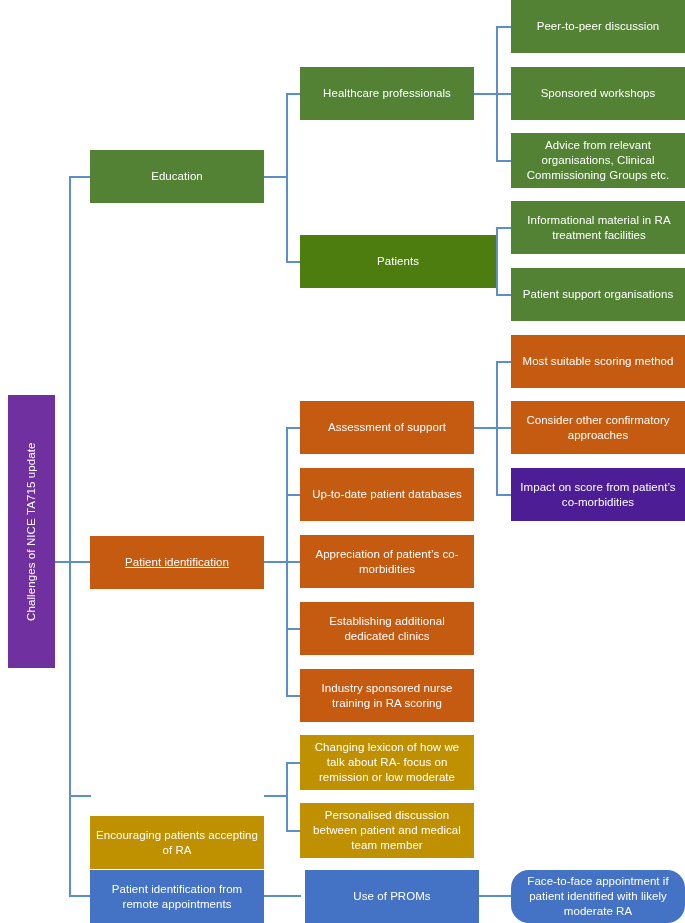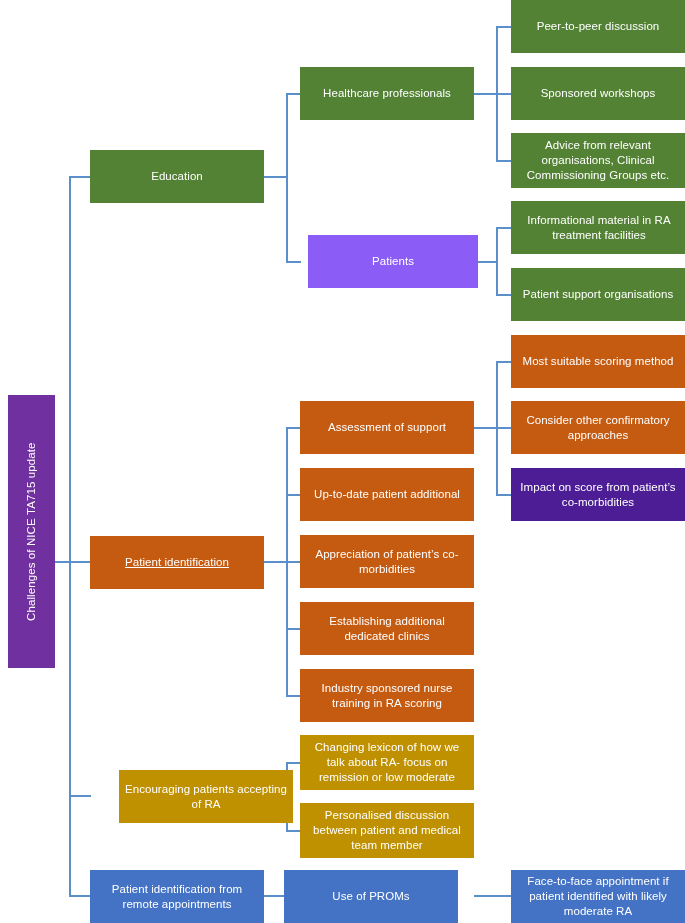--- a/index.html
+++ b/index.html
@@ -92,55 +92,55 @@
 
   <div class="conn h" style="left:264px; top:895px; width:37px;"></div>
   <div class="conn h" style="left:474px; top:895px; width:38px;"></div>
 
   <div class="node root" style="left:8px; top:395px; width:47px; height:273px; background:#7030a0;">Challenges of NICE TA715 update</div>
 
   <div class="node" style="left:90px; top:150px; width:174px; height:53px; background:#548235;">Education</div>
 
   <div class="node" style="left:90px; top:536px; width:174px; height:53px; background:#c55a11;text-decoration:underline;">Patient identification</div>
 
-  <div class="node" style="left:90px; top:770px; width:174px; height:53px; background:#bf9000;margin-left:29px;">Encouraging patients accepting of RA</div>
+  <div class="node" style="left:90px; top:816px; width:174px; height:53px; background:#bf9000;">Encouraging patients accepting of RA</div>
 
   <div class="node" style="left:90px; top:870px; width:174px; height:53px; background:#4472c4;">Patient identification from remote appointments</div>
 
   <div class="node" style="left:300px; top:67px; width:174px; height:53px; background:#548235;">Healthcare professionals</div>
 
-  <div class="node" style="left:308px; top:235px; width:170px; height:53px; background:#8b5cf6;">Patients</div>
+  <div class="node" style="left:300px; top:235px; width:196px; height:53px; background:#4d7c0f;">Patients</div>
 
   <div class="node" style="left:511px; top:0px; width:174px; height:53px; background:#548235;">Peer-to-peer discussion</div>
 
   <div class="node" style="left:511px; top:67px; width:174px; height:53px; background:#548235;">Sponsored workshops</div>
 
   <div class="node" style="left:511px; top:133px; width:174px; height:55px; background:#548235;">Advice from relevant organisations, Clinical Commissioning Groups etc.</div>
 
   <div class="node" style="left:511px; top:201px; width:176px; height:53px; background:#548235;">Informational material in RA treatment facilities</div>
 
   <div class="node" style="left:511px; top:268px; width:174px; height:53px; background:#548235;">Patient support organisations</div>
 
   <div class="node" style="left:300px; top:401px; width:174px; height:53px; background:#c55a11;">Assessment of support</div>
 
-  <div class="node" style="left:300px; top:468px; width:174px; height:53px; background:#c55a11;">Up-to-date patient additional</div>
+  <div class="node" style="left:300px; top:468px; width:174px; height:53px; background:#c55a11;">Up-to-date patient databases</div>
 
   <div class="node" style="left:300px; top:535px; width:174px; height:53px; background:#c55a11;">Appreciation of patient’s co-morbidities</div>
 
   <div class="node" style="left:300px; top:602px; width:174px; height:53px; background:#c55a11;">Establishing additional dedicated clinics</div>
 
   <div class="node" style="left:300px; top:669px; width:174px; height:53px; background:#c55a11;">Industry sponsored nurse training in RA scoring</div>
 
   <div class="node" style="left:511px; top:335px; width:174px; height:53px; background:#c55a11;">Most suitable scoring method</div>
 
   <div class="node" style="left:511px; top:401px; width:174px; height:53px; background:#c55a11;">Consider other confirmatory approaches</div>
 
   <div class="node" style="left:511px; top:468px; width:174px; height:53px; background:#4c1d95;">Impact on score from patient’s co-morbidities</div>
 
   <div class="node" style="left:300px; top:735px; width:174px; height:55px; background:#bf9000;">Changing lexicon of how we talk about RA- focus on remission or low moderate</div>
 
   <div class="node" style="left:300px; top:803px; width:174px; height:55px; background:#bf9000;">Personalised discussion between patient and medical team member</div>
 
-  <div class="node" style="left:284px; top:870px; width:174px; height:53px; background:#4472c4;">Use of PROMs</div>
+  <div class="node" style="left:305px; top:870px; width:174px; height:53px; background:#4472c4;">Use of PROMs</div>
 
-  <div class="node" style="left:511px; top:870px; width:174px; height:53px; background:#4472c4;">Face-to-face appointment if patient identified with likely moderate RA</div>
+  <div class="node" style="left:511px; top:870px; width:174px; height:53px; background:#4472c4;border-radius:18px;">Face-to-face appointment if patient identified with likely moderate RA</div>
 
 </div>
 
 </body></html>

